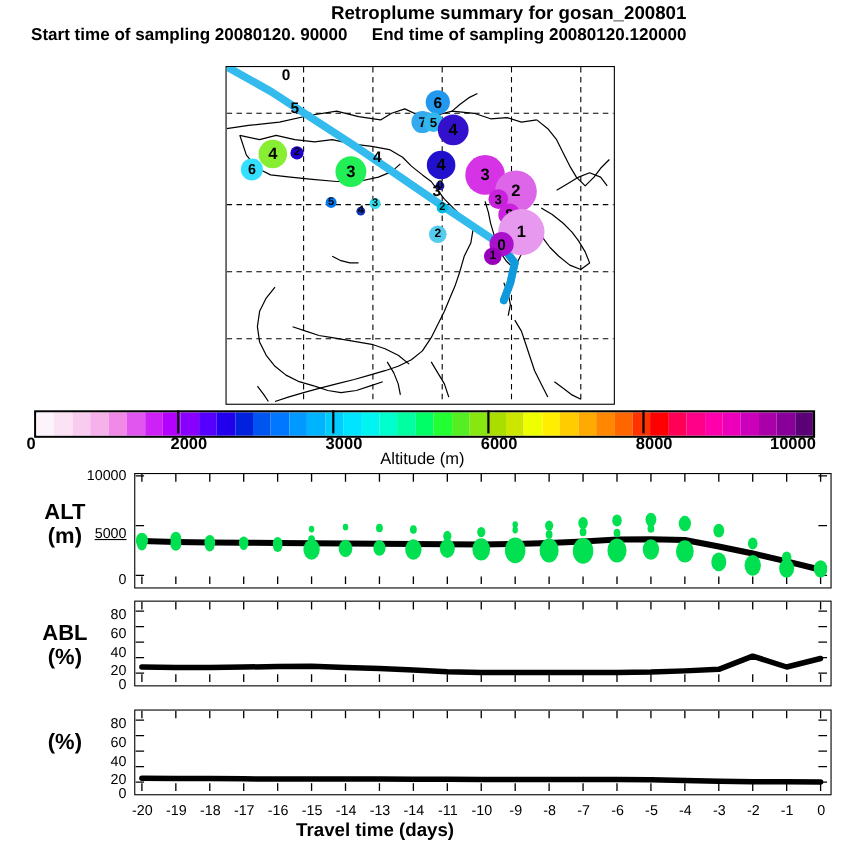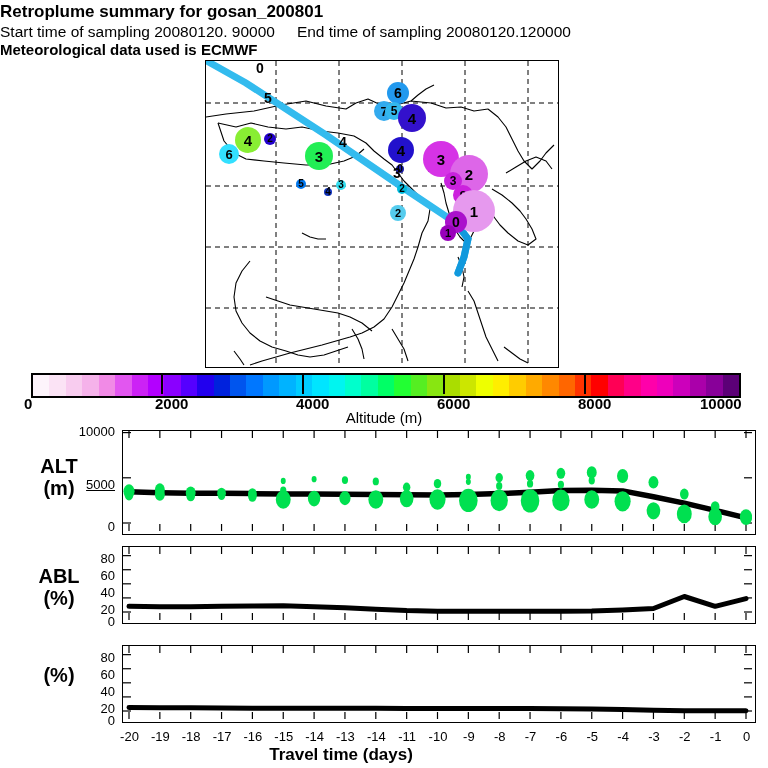--- a/index.html
+++ b/index.html
@@ -1,20 +1,20 @@
 <!DOCTYPE html>
 <html><head>
 <meta charset="utf-8">
 <style>
   html,body{margin:0;padding:0;background:#fff;}
   body{width:768px;height:768px;position:relative;overflow:hidden;
        font-family:"Liberation Sans",sans-serif;color:#000;}
-  .title-block{position:absolute;left:0;top:0;width:624px;text-align:left;}
+  .title-block{position:absolute;left:0;top:0;width:624px;text-align:right;}
   .t1{font-size:17px;font-weight:bold;line-height:20px;padding-top:2px;}
-  .t2{font-size:15.5px;font-weight:normal;line-height:19px;}
+  .t2{font-size:15.5px;font-weight:bold;line-height:19px;}
   .t2 span.sep{display:inline-block;width:22px;}
   .t3{font-size:15px;font-weight:bold;line-height:18px;}
   #map-panel{position:absolute;left:205px;top:60px;width:352px;height:306px;
              border:1.5px solid #000;background:#fff;overflow:hidden;}
   #map-svg{position:absolute;left:0;top:0;}
   .cbar-wrap{position:absolute;left:31px;top:373px;width:706px;height:21px;
              border:2px solid #000;display:flex;}
   .cbar-wrap i{flex:1 1 0;height:100%;display:block;}
   .cbar-div{position:absolute;top:373px;width:2px;height:21px;background:#000;}
   .cbar-labels{position:absolute;left:0;top:395px;width:768px;height:18px;}
@@ -36,21 +36,20 @@
   .mapdot{position:absolute;border-radius:50%;transform:translate(-50%,-50%);}
 </style>
 </head>
 <body>
 
 <div class="title-block">
   <div class="t1">Retroplume summary for gosan_200801</div>
   <div class="t2">
     <span>Start time of sampling 20080120. 90000</span><span class="sep"></span><span>End time of sampling 20080120.120000</span>
   </div>
-  <div class="t3">Meteorological data used is ECMWF</div>
 </div>
 
 <div id="map-panel">
   <svg id="map-svg" width="352" height="306" viewBox="0 0 352 306">
     <g stroke="#000" stroke-width="1" fill="none" stroke-dasharray="5,4">
       <line x1="70" y1="0" x2="70" y2="306"></line>
       <line x1="133" y1="0" x2="133" y2="306"></line>
       <line x1="196" y1="0" x2="196" y2="306"></line>
       <line x1="259" y1="0" x2="259" y2="306"></line>
       <line x1="322" y1="0" x2="322" y2="306"></line>
@@ -197,21 +196,21 @@
     <i style="background: rgb(136, 0, 153);"></i>
     <i style="background: rgb(92, 0, 119);"></i>
   </div>
 <div class="cbar-div" style="left:161px"></div>
 <div class="cbar-div" style="left:302px"></div>
 <div class="cbar-div" style="left:443px"></div>
 <div class="cbar-div" style="left:584px"></div>
 <div class="cbar-labels" id="cbar-labels">
     <span style="left: 24px;">0</span>
     <span style="left: 155px;">2000</span>
-    <span style="left: 296px;">4000</span>
+    <span style="left: 296px;">3000</span>
     <span style="left: 437px;">6000</span>
     <span style="left: 578px;">8000</span>
     <span style="left: 700px;">10000</span>
   </div>
 <div class="cbar-title">Altitude (m)</div>
 
 <div class="rowlabel" style="top:455px">
   <div>ALT</div>
     <div>(m)</div>
 </div>

